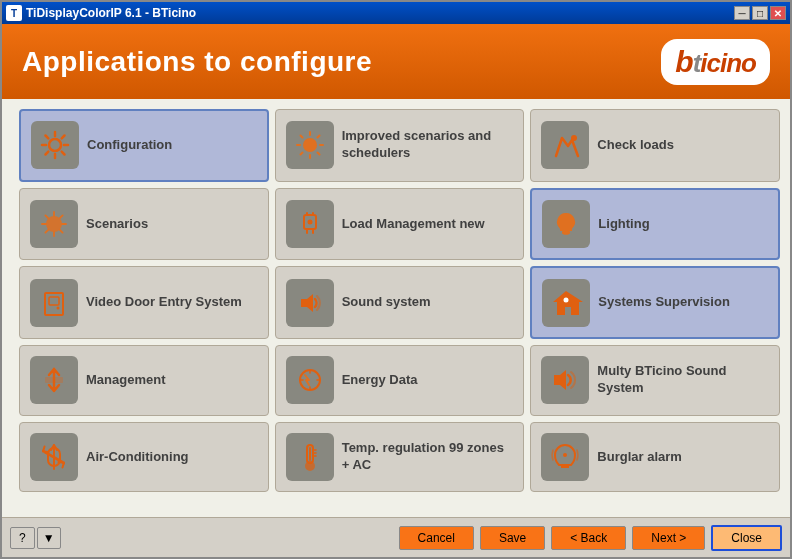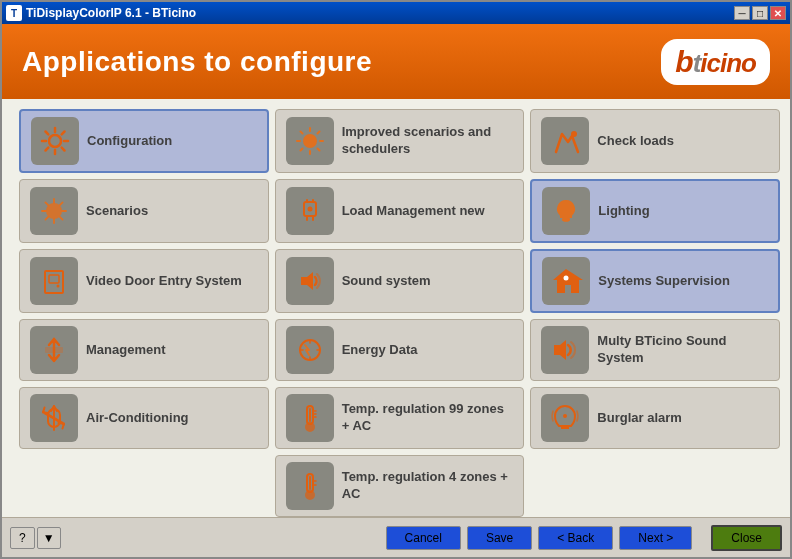--- a/index.html
+++ b/index.html
@@ -179,32 +179,31 @@
     }
     .footer-help-arrow {
       background: #d4d0c8;
       border: 1px solid #888;
       padding: 3px 5px;
       font-size: 12px;
       cursor: pointer;
       border-radius: 2px;
     }
     .footer-btn {
-      background: #1d4ed8;
+      background: #f97316;
       border: 1px solid #888;
       padding: 4px 18px;
       font-size: 12px;
       cursor: pointer;
       border-radius: 2px;
       color: #000;
     }
     .footer-btn.close-footer {
-      background: #4d7c0f;
-      border: 2px solid #404040;
-      margin-left: 13px;
+      background: #fdba74;
+      border: 2px solid #1d4ed8;
     }
   </style>
 </head>
 <body>
 
 <div class="window">
 
   <div class="title-bar">
     <div class="title-bar-icon">T</div>
     <span class="title-bar-text">TiDisplayColorIP 6.1 - BTicino</span>
@@ -382,31 +381,20 @@
             <path d="M13 25h8v3H13z" fill="#e06010"></path>
             <circle cx="17" cy="15" r="2" fill="#e06010"></circle>
             <path d="M5 10a14 14 0 000 10M29 10a14 14 0 010 10" stroke="#e06010" stroke-width="1.5" stroke-linecap="round" fill="none" opacity="0.6"></path>
           </svg>
         </div>
         <span class="tile-label">Burglar alarm</span>
       </div>
 
       <div style="visibility:hidden;"></div>
 
-      <div class="tile">
-        <div class="tile-icon">
-          <svg viewBox="0 0 34 34" fill="none">
-            <rect x="14" y="5" width="6" height="18" rx="3" stroke="#e06010" stroke-width="2" fill="none"></rect>
-            <circle cx="17" cy="26" r="4" stroke="#e06010" stroke-width="2" fill="#e06010" opacity="0.7"></circle>
-            <path d="M17 8v12" stroke="#e06010" stroke-width="2" stroke-linecap="round"></path>
-            <path d="M20 12h3M20 16h3" stroke="#e06010" stroke-width="1.5" stroke-linecap="round"></path>
-          </svg>
-        </div>
-        <span class="tile-label">Temp. regulation 4 zones + AC</span>
-      </div>
 
       <div style="visibility:hidden;"></div>
 
     </div>
   </div>
 
   <div class="footer">
     <div class="footer-left">
       <button class="footer-help-btn">?</button>
       <button class="footer-help-arrow">▼</button>

